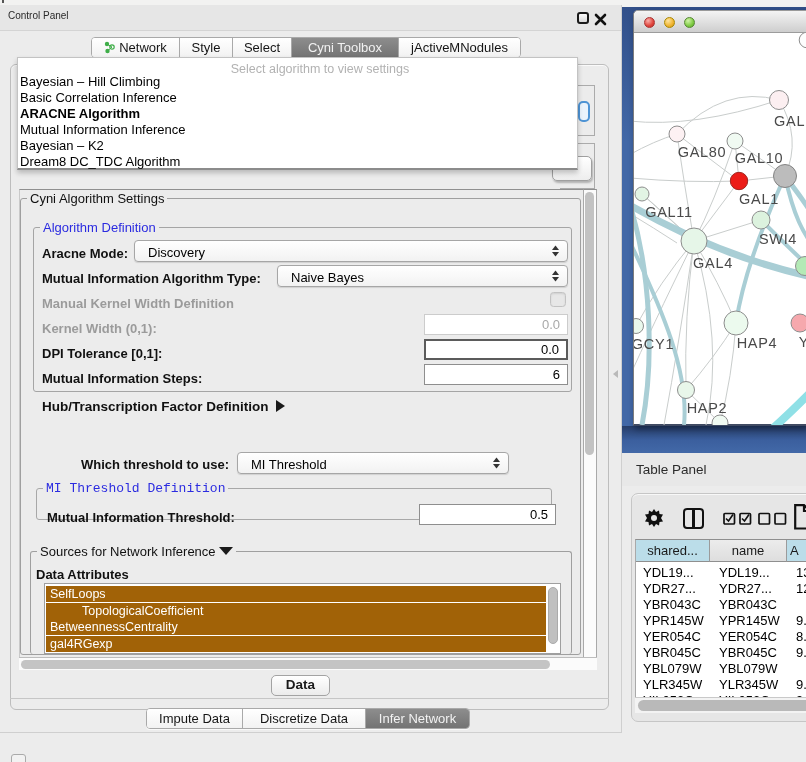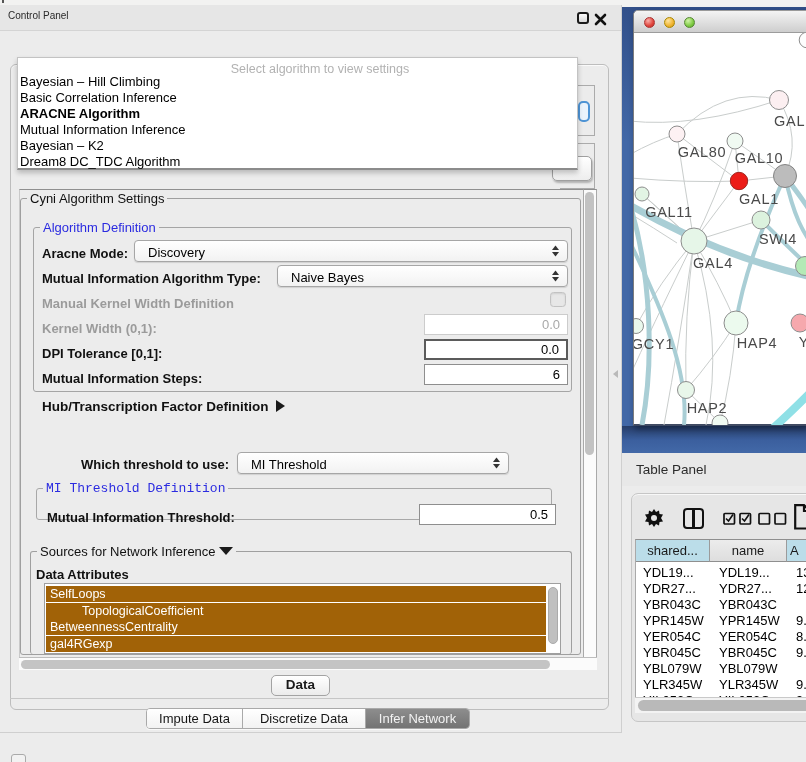--- a/index.html
+++ b/index.html
@@ -150,20 +150,32 @@
 
   <div id="applybtn" class="abs">Data</div>
   <div class="abs" style="left:10px;top:693px;width:599px;height:0;border-top:1px solid #c6c6c6;"></div>
 
   <div class="seg" style="left:146px;top:703px;">
     <div style="width:96px;text-align:center;">Impute Data</div>
     <div style="width:123px;">Discretize Data</div>
     <div class="sel" style="width:103px;">Infer Network</div>
   </div>
 
+  <div class="seg" style="left:91px;top:32px;">
+    <div style="width:88px;"><svg width="11" height="13" viewBox="0 0 11 13" style="margin-right:4px;">
+          <circle cx="3" cy="3" r="2.2" fill="#3fae49"></circle>
+          <circle cx="8" cy="6" r="2.2" fill="none" stroke="#3fae49" stroke-width="1.2"></circle>
+          <circle cx="3.5" cy="10" r="2.2" fill="#3fae49"></circle>
+          <path d="M3 3 L8 6 L3.5 10" stroke="#3fae49" stroke-width="1" fill="none"></path>
+        </svg>Network</div>
+    <div style="width:53px;">Style</div>
+    <div style="width:59px;">Select</div>
+    <div class="sel" style="width:107px;">Cyni Toolbox</div>
+    <div style="width:121px;">jActiveMNodules</div>
+  </div>
 
   <div id="dropdown" class="abs">
     <div id="dd-ph">Select algorithm to view settings</div>
     <div class="dd-item" style="top:16px;">Bayesian – Hill Climbing</div>
     <div class="dd-item" style="top:32px;">Basic Correlation Inference</div>
     <div class="dd-item" style="top:48px;font-weight:bold;">ARACNE Algorithm</div>
     <div class="dd-item" style="top:64px;">Mutual Information Inference</div>
     <div class="dd-item" style="top:80px;">Bayesian – K2</div>
     <div class="dd-item" style="top:96px;">Dream8 DC_TDC Algorithm</div>
   </div>

